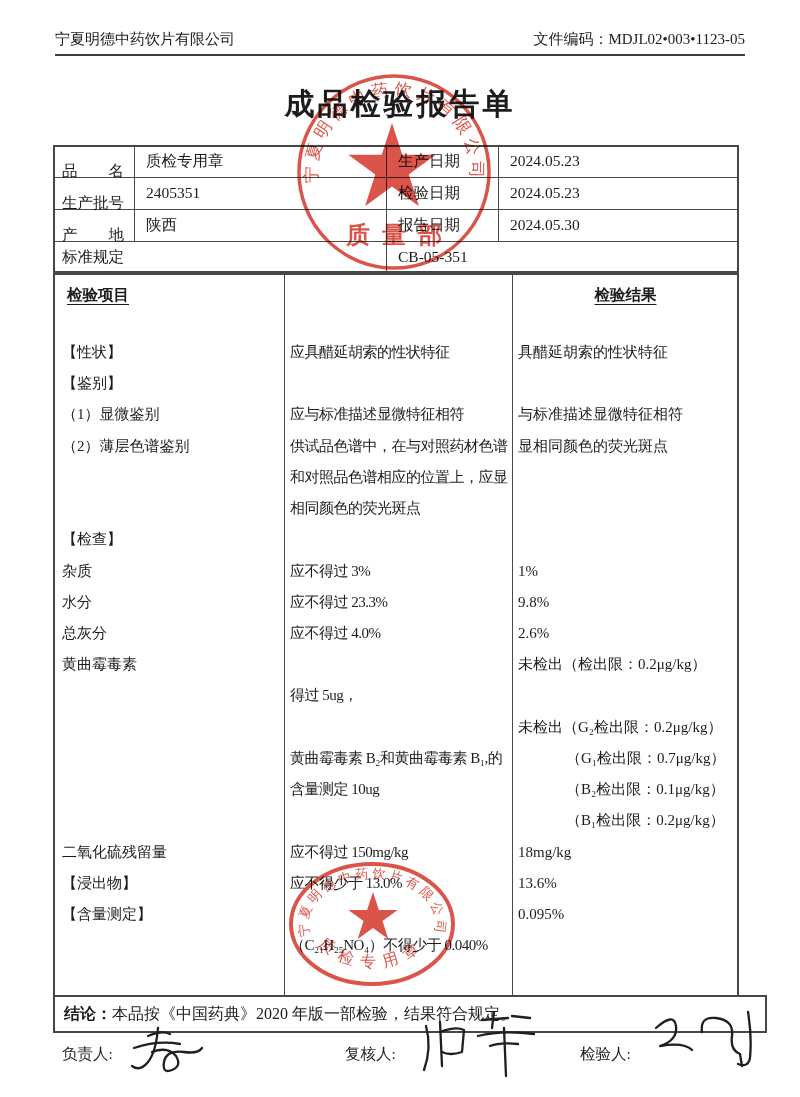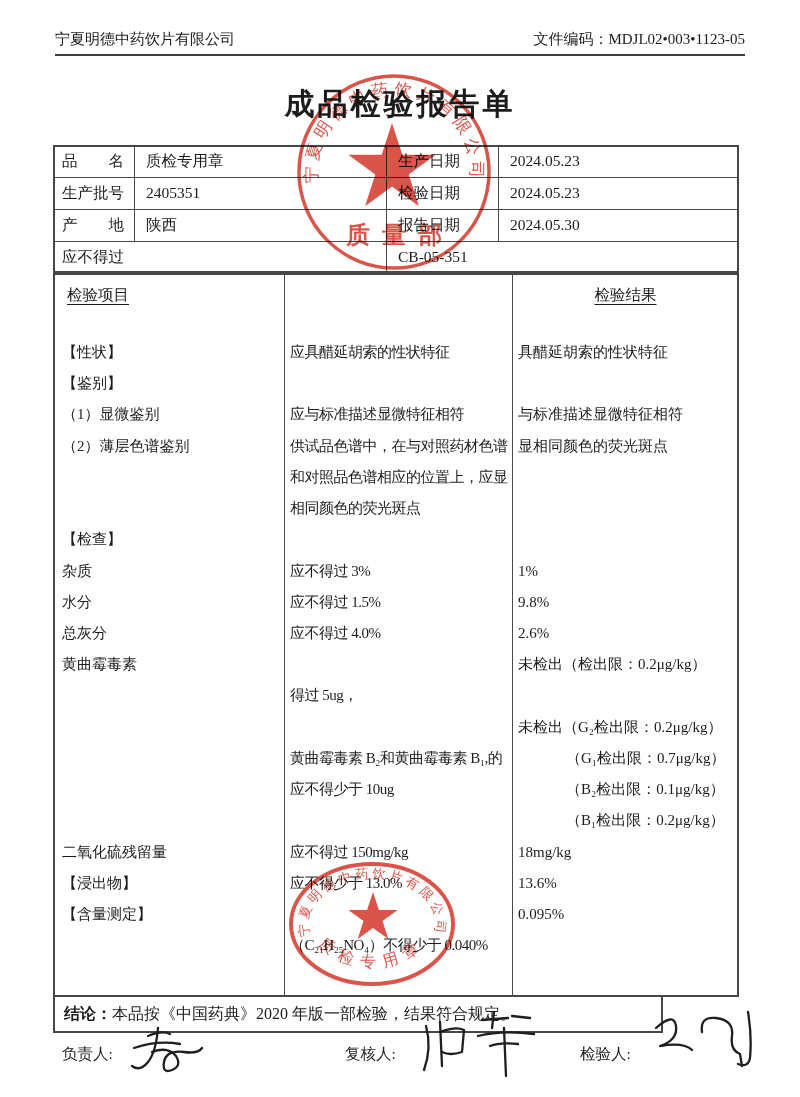--- a/index.html
+++ b/index.html
@@ -11,28 +11,28 @@
   .header-rule{position:absolute;top:54px;left:55px;width:690px;border-top:2px solid #3d3d3d;}
   .title{position:absolute;top:84px;left:0;width:100%;margin:0;text-align:center;
          font-size:30px;font-weight:700;letter-spacing:3px;}
   
   .tbl{position:absolute;border:2px solid #474747;box-sizing:border-box;background:transparent;}
   .info-table{left:53px;top:145px;width:686px;height:128px;}
   .results-table{left:53px;top:273px;width:686px;height:724px;}
   .hline{position:absolute;left:0;width:100%;border-top:1.5px solid #4a4a4a;}
   .vline{position:absolute;top:0;border-left:1.5px solid #4a4a4a;}
   .cell{position:absolute;height:22px;line-height:22px;font-size:15.5px;white-space:nowrap;}
-  .jlabel{letter-spacing:0;}
+  .jlabel{letter-spacing:0;margin-top:10px;}
   .ln{position:absolute;height:22px;line-height:22px;font-size:15px;white-space:nowrap;}
   .ln.std{letter-spacing:-0.5px;}
   .col-head{position:absolute;top:9px;height:22px;line-height:22px;font-size:15.5px;
-            text-align:center;}
+            text-align:center;font-weight:bold;}
   .col-head span{text-decoration:underline;text-underline-offset:4px;}
   
-  .conclusion-row{position:absolute;left:53px;top:995px;width:610px;height:38px;
+  .conclusion-row{position:absolute;left:53px;top:995px;width:714px;height:38px;
                   border:2px solid #474747;box-sizing:border-box;}
   .conclusion-row .txt{position:absolute;left:9px;top:7px;font-size:16px;white-space:nowrap;}
   .signers{position:absolute;left:53px;top:1040px;width:686px;font-size:15.5px;}
   .signer-label{position:absolute;top:4px;white-space:nowrap;}
   .sig{position:absolute;}
   .sig path{fill:none;stroke:#1f1f1f;stroke-width:2.3;stroke-linecap:round;stroke-linejoin:round;}
   
   .stamp{position:absolute;mix-blend-mode:multiply;opacity:0.88;}
   .stamp *{font-family:"Liberation Serif","DejaVu Serif",serif;}
 </style>
@@ -67,21 +67,21 @@
     <span class="cell jlabel" style="left:7px;top:35px">生产批号</span>
     <span class="cell" style="left:91px;top:35px">2405351</span>
     <span class="cell" style="left:343px;top:35px">检验日期</span>
     <span class="cell" style="left:455px;top:35px">2024.05.23</span>
 
     <span class="cell jlabel" style="left:7px;top:67px">产　　地</span>
     <span class="cell" style="left:91px;top:67px">陕西</span>
     <span class="cell" style="left:343px;top:67px">报告日期</span>
     <span class="cell" style="left:455px;top:67px">2024.05.30</span>
 
-    <span class="cell" style="left:7px;top:99px">应不得过</span>
+    <span class="cell" style="left:7px;top:99px">标准规定</span>
     <span class="cell" style="left:343px;top:99px">CB-05-351</span>
   </div>
 
   <div class="tbl results-table">
     <div class="vline" style="left:229px;height:720px"></div>
     <div class="vline" style="left:457px;height:720px"></div>
 
     <div class="col-head" style="left:12px;width:150px;text-align:left"><span>检验项目</span></div>
     <div class="col-head" style="left:457px;width:227px"><span>检验结果</span></div>
 
@@ -97,25 +97,25 @@
     <span class="ln" style="left:7px;top:566px">二氧化硫残留量</span>
     <span class="ln" style="left:7px;top:597px">【浸出物】</span>
     <span class="ln" style="left:7px;top:628px">【含量测定】</span>
 
     <span class="ln std" style="left:235px;top:66px">应具醋延胡索的性状特征</span>
     <span class="ln std" style="left:235px;top:160px">供试品色谱中，在与对照药材色谱</span>
     <span class="ln std" style="left:235px;top:128px">应与标准描述显微特征相符</span>
     <span class="ln std" style="left:235px;top:191px">和对照品色谱相应的位置上，应显</span>
     <span class="ln std" style="left:235px;top:222px">相同颜色的荧光斑点</span>
     <span class="ln std" style="left:235px;top:285px">应不得过 3%</span>
-    <span class="ln std" style="left:235px;top:316px">应不得过 1.5%</span>
+    <span class="ln std" style="left:235px;top:316px">应不得过 23.3%</span>
     <span class="ln std" style="left:235px;top:347px">应不得过 4.0%</span>
     <span class="ln std" style="left:235px;top:409px">得过 5ug，</span>
     <span class="ln std" style="left:235px;top:472px">黄曲霉毒素 B₂和黄曲霉毒素 B₁,的</span>
-    <span class="ln std" style="left:235px;top:503px">应不得少于 10ug</span>
+    <span class="ln std" style="left:235px;top:503px">含量测定 10ug</span>
     <span class="ln std" style="left:235px;top:566px">应不得过 150mg/kg</span>
     <span class="ln std" style="left:235px;top:597px">应不得少于 13.0%</span>
     <span class="ln std" style="left:235px;top:659px">（C₂₁H₂₅NO₄）不得少于 0.040%</span>
 
     <span class="ln" style="left:463px;top:66px">具醋延胡索的性状特征</span>
     <span class="ln" style="left:463px;top:128px">与标准描述显微特征相符</span>
     <span class="ln" style="left:463px;top:160px">显相同颜色的荧光斑点</span>
     <span class="ln" style="left:463px;top:285px">1%</span>
     <span class="ln" style="left:463px;top:316px">9.8%</span>
     <span class="ln" style="left:463px;top:347px">2.6%</span>

